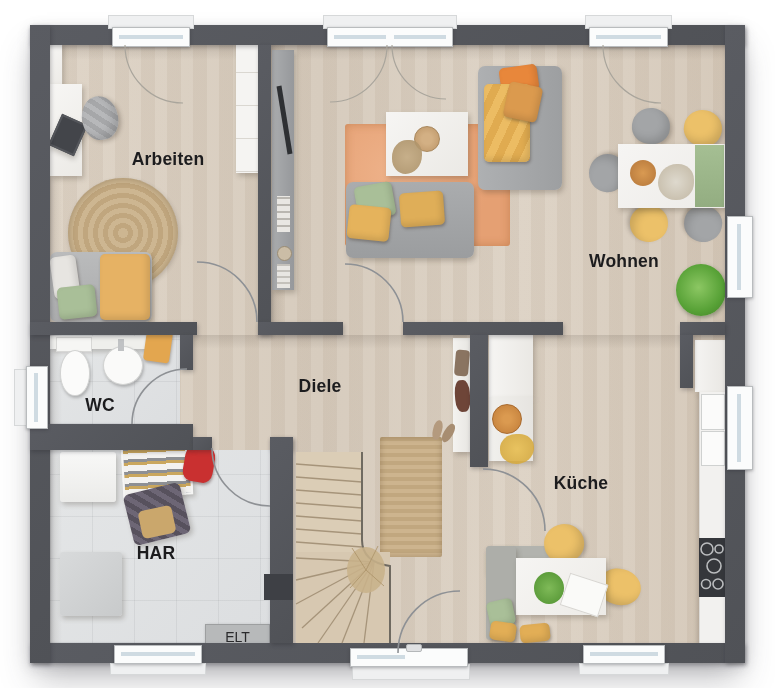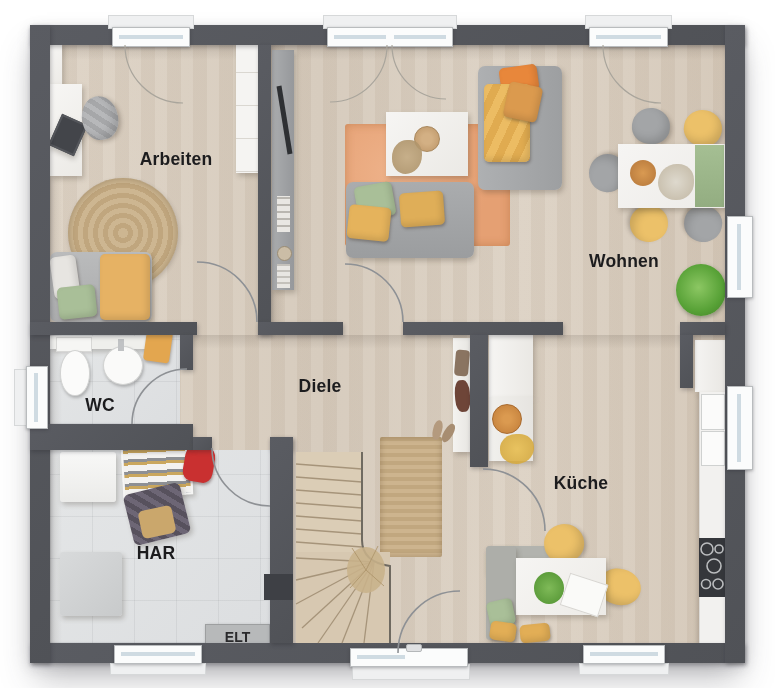--- a/index.html
+++ b/index.html
@@ -32,21 +32,21 @@
   .soft{border-radius:7px;}
   .chair{position:absolute;border-radius:50% 50% 46% 46%;
          box-shadow:2px 2px 4px rgba(60,50,40,.3),inset -4px -4px 8px rgba(0,0,0,.15);}
   .pillow{position:absolute;border-radius:5px;
           box-shadow:1px 2px 3px rgba(60,50,40,.35),inset -3px -3px 6px rgba(0,0,0,.12);}
   .whitef{background:linear-gradient(135deg,#f7f6f4,#eceae6);}
   
   .rlabel{position:absolute;transform:translate(-50%,-50%);
           font-size:17.5px;font-weight:600;color:#1c1c1e;letter-spacing:.2px;white-space:nowrap;}
   .elt-label{position:absolute;left:50%;top:50%;transform:translate(-50%,-50%);
-          font-size:14px;font-weight:700;color:#2a2a2c;text-align:center;}
+          font-size:14px;font-weight:400;color:#2a2a2c;text-align:center;}
   svg{position:absolute;left:0;top:0;}
 </style>
 </head>
 <body>
 
 <div id="canvas">
 
   <div class="house-shadow"></div>
 
   <div class="abs wood" style="left:50px;top:45px;width:675px;height:598px;"></div>
@@ -269,20 +269,20 @@
     </g>
 
     <g fill="none" stroke="#a9a59c" stroke-width="1.2">
       <path d="M125,45 A58,58 0 0 0 183,103"></path>
       <path d="M387,45 A57,57 0 0 1 330,102"></path>
       <path d="M392,45 A54,54 0 0 0 446,99"></path>
       <path d="M603,45 A58,58 0 0 0 661,103"></path>
     </g>
   </svg>
 
-  <div class="rlabel" style="left:176px;top:159px;">Arbeiten</div>
+  <div class="rlabel" style="left:168px;top:159px;">Arbeiten</div>
   <div class="rlabel" style="left:624px;top:261px;">Wohnen</div>
   <div class="rlabel" style="left:320px;top:386px;">Diele</div>
   <div class="rlabel" style="left:100px;top:405px;">WC</div>
   <div class="rlabel" style="left:156px;top:553px;">HAR</div>
   <div class="rlabel" style="left:581px;top:483px;">Küche</div>
 
 </div>
 
 </body></html>

